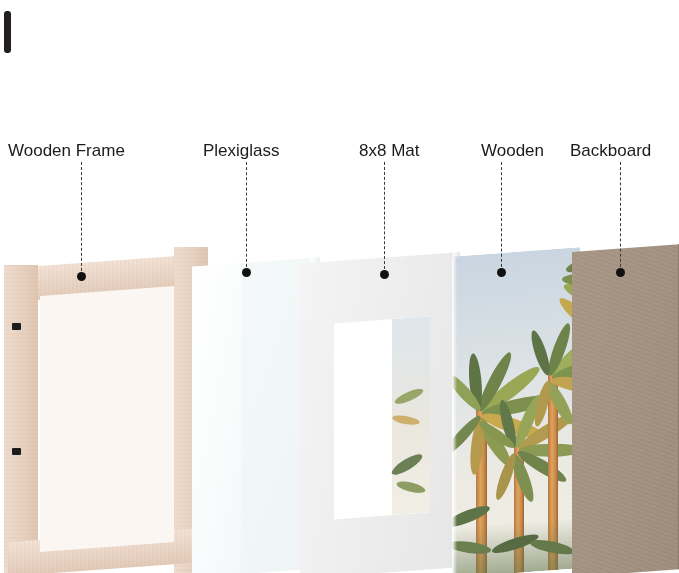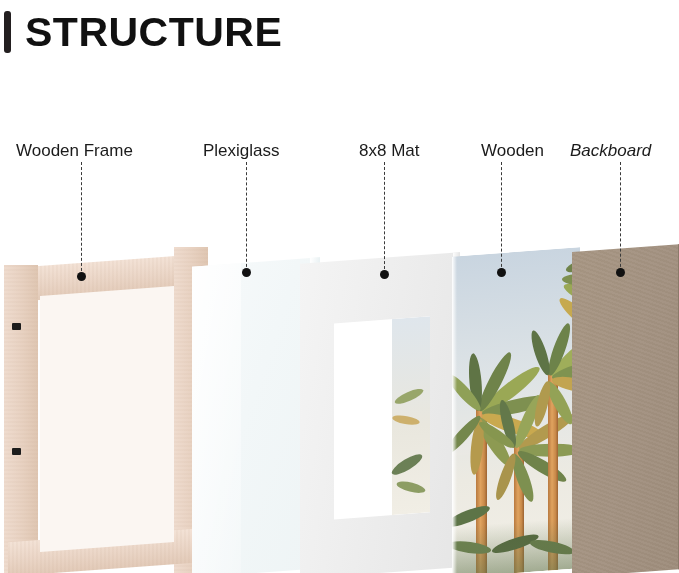--- a/index.html
+++ b/index.html
@@ -109,21 +109,20 @@
   #backboard .rim{position:absolute;right:0;top:0;width:6px;height:100%;
     background:linear-gradient(90deg,#8d7c6b,#7d6d5d);}
 </style>
 </head>
 <body>
 
 <div id="stage">
 
   <div class="title-row">
     <div class="title-bar"></div>
-    <div class="title-text">STRUCTURE</div>
   </div>
 
   <div id="frame-wrap" class="panel">
 
     <div class="wood-rail" style="left:12px;top:18px;width:200px;height:34px;transform:skewY(-4.2deg);"></div>
 
     <div class="wood-rail vert" style="left:8px;top:22px;width:34px;height:330px;"></div>
 
     <div class="wood-rail vert" style="left:178px;top:4px;width:34px;height:340px;"></div>
 
@@ -218,20 +217,20 @@
       <div class="leader" style="left: 246px; top: 162px; height: 110px;"></div>
       <div class="leader-dot" style="left: 242px; top: 268px;"></div>
       <div class="leader" style="left: 384px; top: 162px; height: 112px;"></div>
       <div class="leader-dot" style="left: 380px; top: 270px;"></div>
       <div class="leader" style="left: 501px; top: 162px; height: 110px;"></div>
       <div class="leader-dot" style="left: 497px; top: 268px;"></div>
       <div class="leader" style="left: 620px; top: 162px; height: 110px;"></div>
       <div class="leader-dot" style="left: 616px; top: 268px;"></div>
     </div>
   <div id="label-group">
-      <div class="label" style="left: 8px; top: 142px; margin-left: 8px;">Wooden Frame</div>
+      <div class="label" style="left: 8px; top: 142px;">Wooden Frame</div>
       <div class="label" style="left: 203px; top: 142px;">Plexiglass</div>
       <div class="label" style="left: 359px; top: 142px;">8x8 Mat</div>
       <div class="label" style="left: 481px; top: 142px;">Wooden</div>
-      <div class="label" style="left: 570px; top: 142px; font-style: italic;">Backboard</div>
+      <div class="label" style="left: 570px; top: 142px;">Backboard</div>
     </div>
 
 </div>
 
 </body></html>

